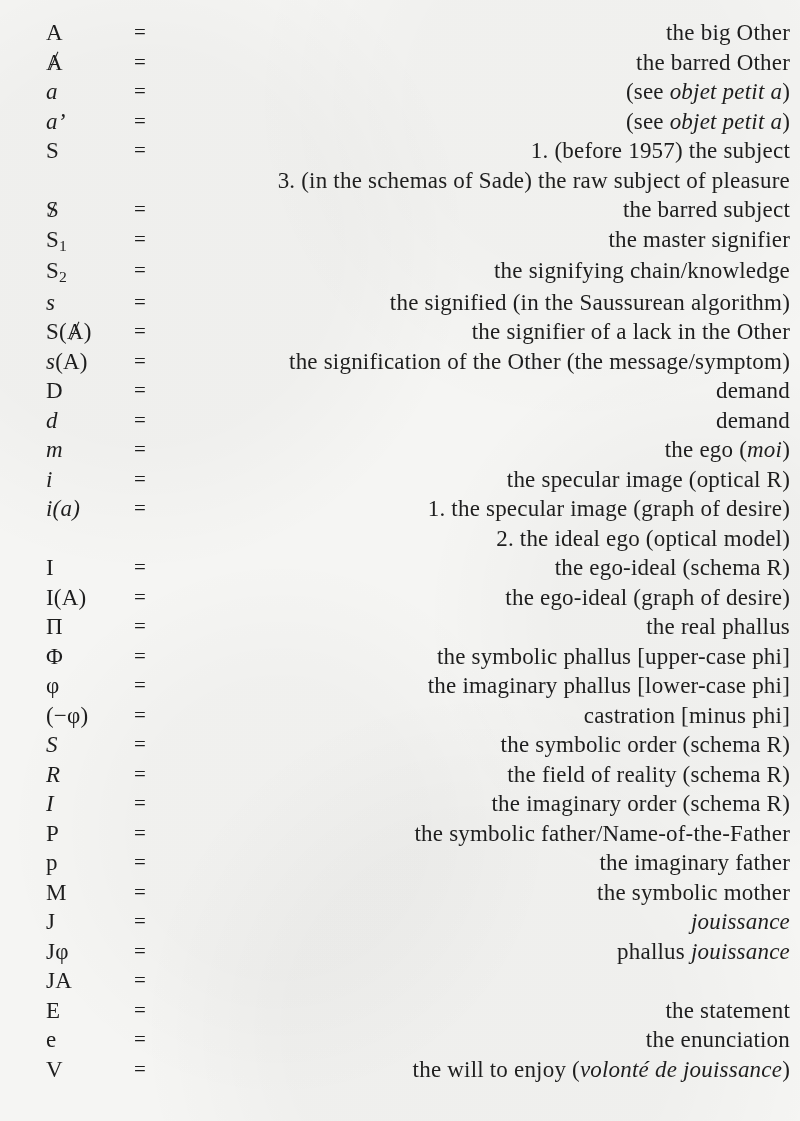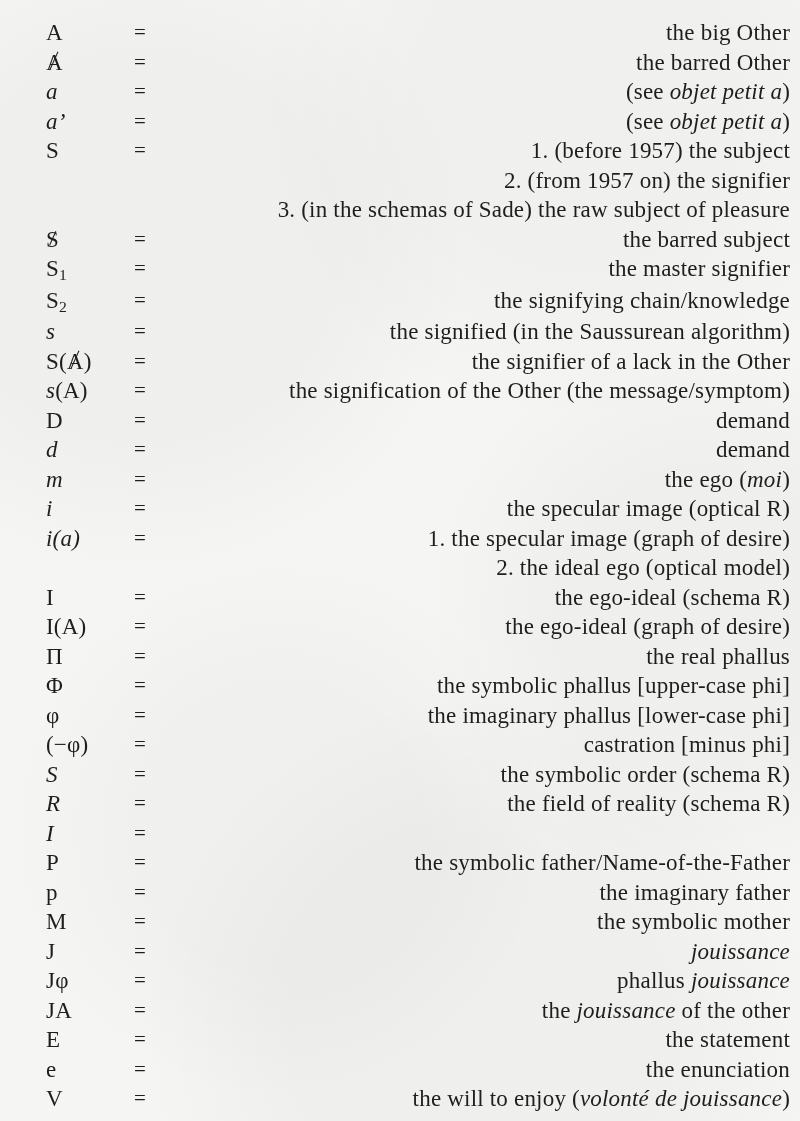--- a/index.html
+++ b/index.html
@@ -93,21 +93,20 @@
         <span class="eq">=</span>
         <span class="def">
           <div class="line"><span>(see </span><span class="it">objet petit a</span><span>)</span></div>
         </span>
       </div>
       <div class="row">
         <span class="sym"><span>S</span></span>
         <span class="eq">=</span>
         <span class="def">
           <div class="line"><span>1. (before 1957) the subject</span></div>
-          <div class="line"><span>2. (from 1957 on) the signifier</span></div>
           <div class="line"><span>3. (in the schemas of Sade) the raw subject of pleasure</span></div>
         </span>
       </div>
       <div class="row">
         <span class="sym"><span class="bar">S</span></span>
         <span class="eq">=</span>
         <span class="def">
           <div class="line"><span>the barred subject</span></div>
         </span>
       </div>
@@ -234,20 +233,23 @@
       <div class="row">
         <span class="sym"><span class="it">R</span></span>
         <span class="eq">=</span>
         <span class="def">
           <div class="line"><span>the field of reality (schema R)</span></div>
         </span>
       </div>
       <div class="row">
         <span class="sym"><span class="it">I</span></span>
         <span class="eq">=</span>
+        <span class="def">
+          <div class="line"><span>the imaginary order (schema R)</span></div>
+        </span>
       </div>
       <div class="row">
         <span class="sym"><span>P</span></span>
         <span class="eq">=</span>
         <span class="def">
           <div class="line"><span>the symbolic father/Name-of-the-Father</span></div>
         </span>
       </div>
       <div class="row">
         <span class="sym"><span>p</span></span>
@@ -273,23 +275,20 @@
       <div class="row">
         <span class="sym"><span>Jφ</span></span>
         <span class="eq">=</span>
         <span class="def">
           <div class="line"><span>phallus </span><span class="it">jouissance</span></div>
         </span>
       </div>
       <div class="row">
         <span class="sym"><span>JA</span></span>
         <span class="eq">=</span>
-        <span class="def">
-          <div class="line"><span>the </span><span class="it">jouissance</span><span> of the other</span></div>
-        </span>
       </div>
       <div class="row">
         <span class="sym"><span>E</span></span>
         <span class="eq">=</span>
         <span class="def">
           <div class="line"><span>the statement</span></div>
         </span>
       </div>
       <div class="row">
         <span class="sym"><span>e</span></span>

